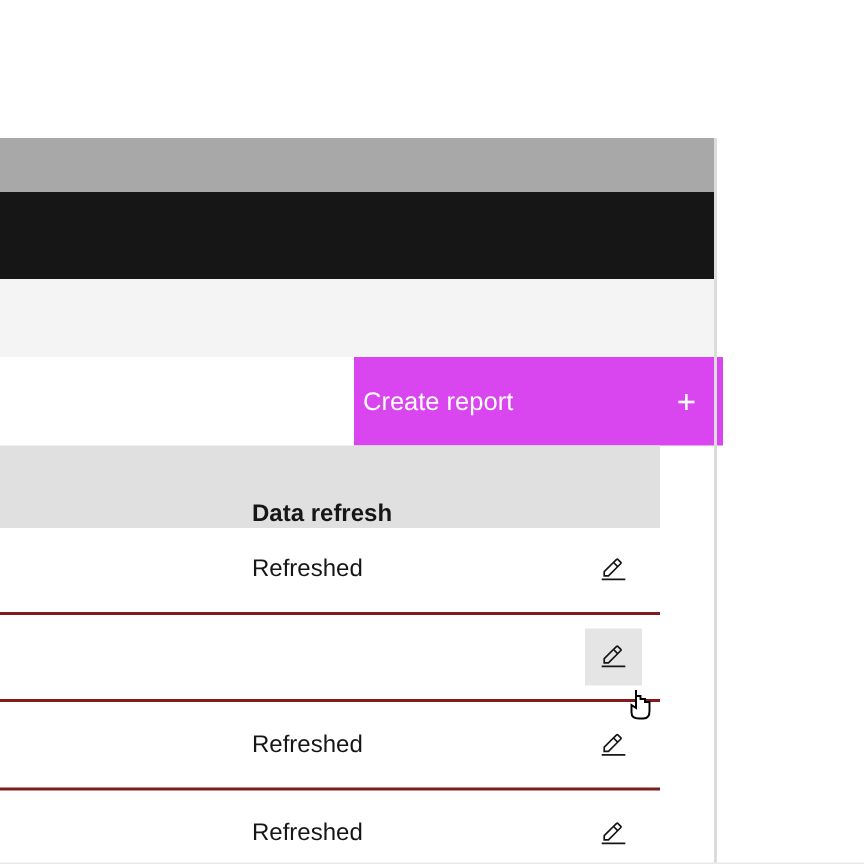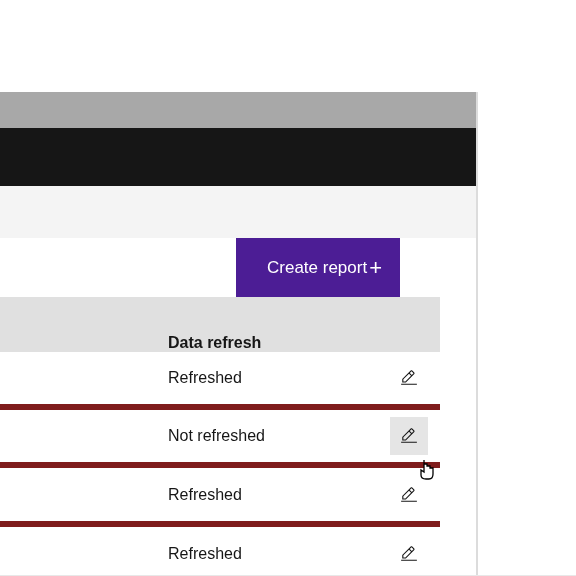--- a/index.html
+++ b/index.html
@@ -32,28 +32,28 @@
       left: 0;
       top: 186px;
       width: 476px;
       height: 52px;
       background: #f4f4f4;
     }
     .create-btn {
       position: absolute;
       left: 236px;
       top: 238px;
-      width: 164px;
+      width: 246px;
       height: 59px;
-      background: #4c1d95;
+      background: #d946ef;
       color: #ffffff;
       display: flex;
       align-items: center;
       justify-content: space-between;
-      padding: 0 18px 0 31px;
+      padding: 0 18px 0 6px;
       font-size: 17px;
       cursor: pointer;
     }
     .plus-icon {
       font-size: 22px;
       font-weight: 300;
       line-height: 1;
     }
     .header-row {
       position: absolute;
@@ -68,21 +68,21 @@
       font-size: 16px;
       font-weight: 600;
       color: #161616;
     }
     .data-row {
       position: absolute;
       left: 0;
       width: 440px;
       height: 58px;
       background: #ffffff;
-      border-bottom: 6px solid #7f1d1d;
+      border-bottom: 2px solid #7f1d1d;
       display: flex;
       align-items: center;
     }
     .row-0 { top: 352px; }
     .row-1 { top: 410px; }
     .row-2 { top: 469px; }
     .row-3 { top: 528px; }
     .row-label {
       position: absolute;
       left: 168px;
@@ -151,21 +151,20 @@
   <div class="edit-btn">
     <span class="edit-icon">
       <svg viewBox="0 0 32 32" fill="#161616">
           <path d="M2 26h28v2H2zM25.4 9c.8-.8.8-2 0-2.8l-3.6-3.6c-.8-.8-2-.8-2.8 0l-15 15V24h6.4l15-15zm-5-5L24 7.6l-3 3L17.4 7l3-3zM6 22v-3.6l10-10 3.6 3.6-10 10H6z"></path>
         </svg>
     </span>
   </div>
 </div>
 
 <div class="data-row row-1">
-  <span class="row-label">Not refreshed</span>
   <div class="edit-btn hovered">
     <span class="edit-icon">
       <svg viewBox="0 0 32 32" fill="#161616">
           <path d="M2 26h28v2H2zM25.4 9c.8-.8.8-2 0-2.8l-3.6-3.6c-.8-.8-2-.8-2.8 0l-15 15V24h6.4l15-15zm-5-5L24 7.6l-3 3L17.4 7l3-3zM6 22v-3.6l10-10 3.6 3.6-10 10H6z"></path>
         </svg>
     </span>
   </div>
 </div>
 
 <div class="data-row row-2">

